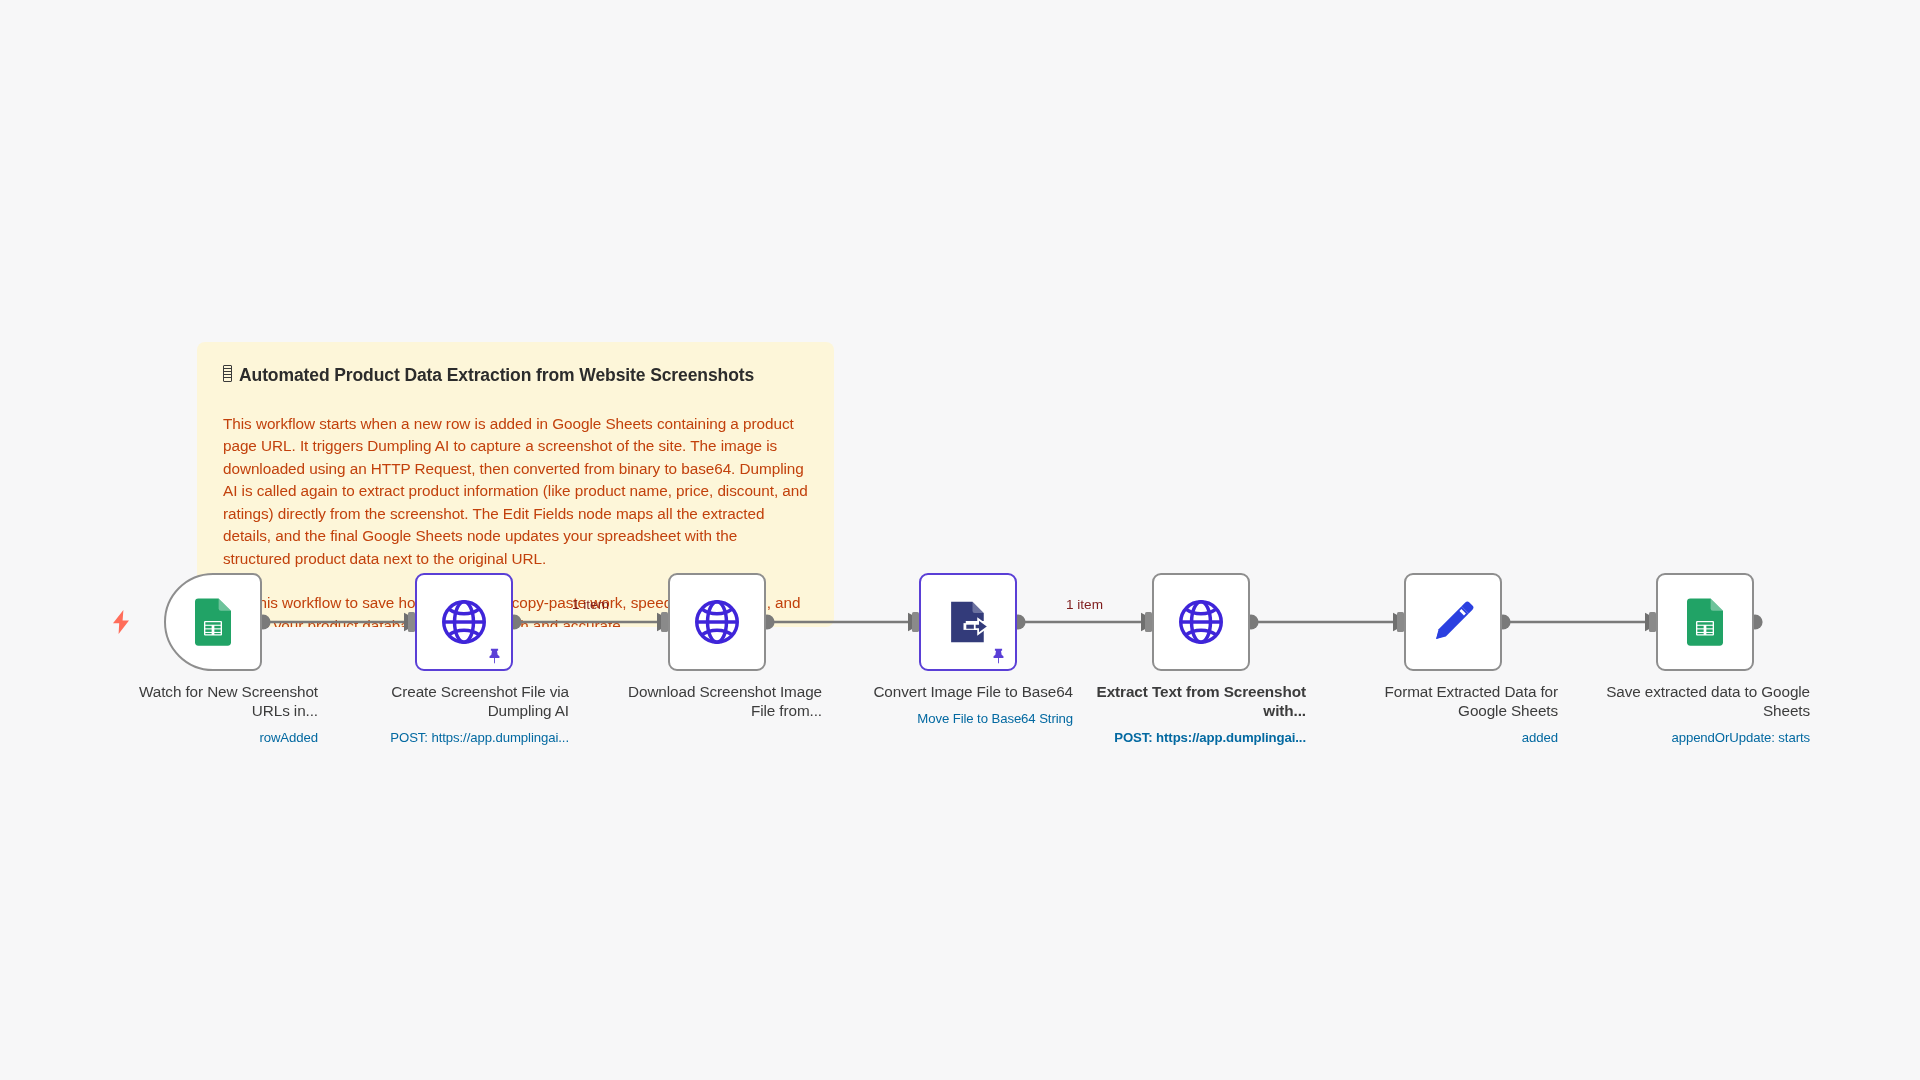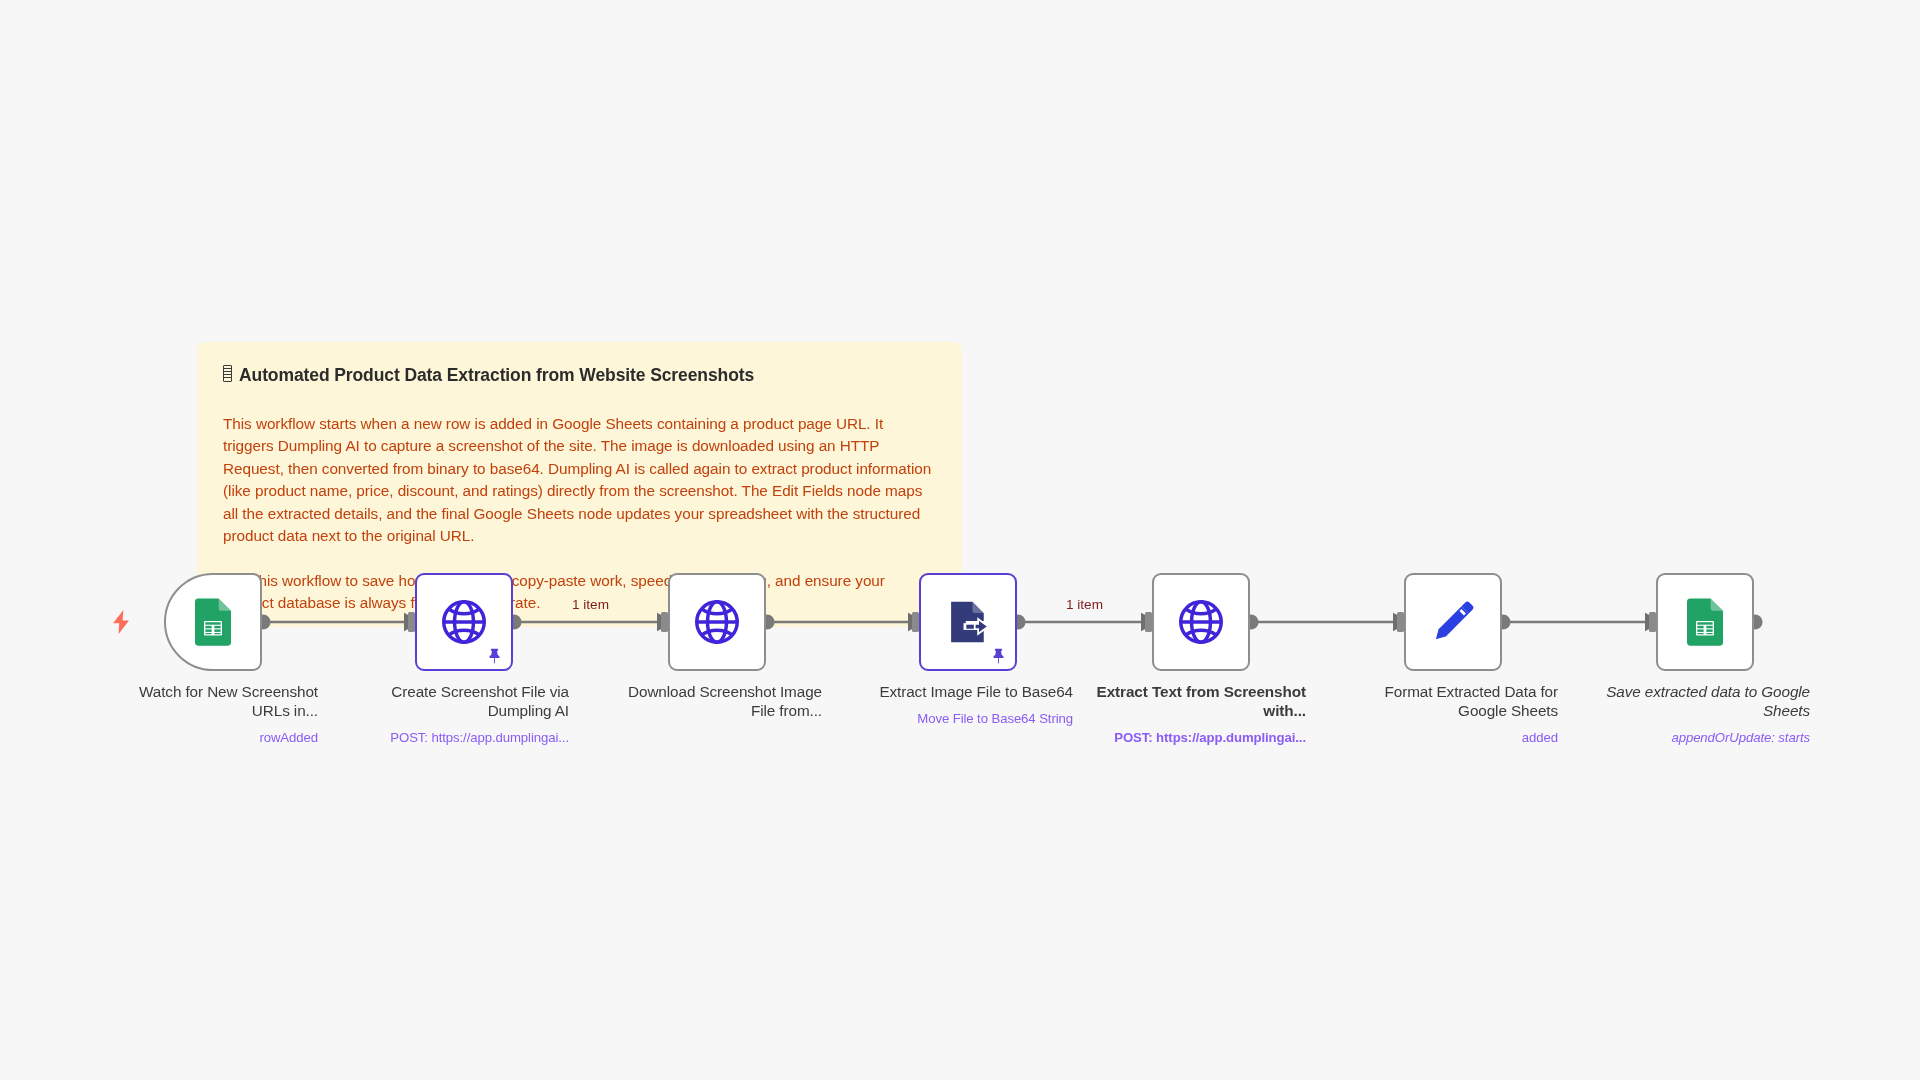--- a/index.html
+++ b/index.html
@@ -18,21 +18,21 @@
     width: 1920px;
     height: 1080px;
     background: #f7f7f8;
   }
 
   
   .sticky-note {
     position: absolute;
     left: 197px;
     top: 342px;
-    width: 765px;
+    width: 637px;
     height: 285px;
     background: #fdf6d9;
     border-radius: 8px;
     padding: 22px 26px 20px 26px;
     overflow: hidden;
   }
   .sticky-title {
     font-size: 17.5px;
     font-weight: bold;
     color: #2c2c2c;
@@ -126,21 +126,21 @@
   }
   .node-title {
     font-size: 15.3px;
     line-height: 1.24;
     color: #3c3c3c;
     letter-spacing: -0.1px;
   }
   .node-subtitle {
     margin-top: 9px;
     font-size: 13.2px;
-    color: #8b5cf6;
+    color: #0369a1;
     letter-spacing: -0.1px;
     white-space: nowrap;
     overflow: hidden;
     text-overflow: ellipsis;
   }
 </style>
 </head>
 <body>
 
 <div id="canvas">
@@ -248,21 +248,21 @@
       <g fill="#333b7a">
         <rect x="22.5" y="26.4" width="14" height="3.6"></rect>
       </g>
       <path d="M33 21.4l9 6.6-9 6.6v-4.3h-3v-4.6h3z" fill="#333b7a" stroke="#ffffff" stroke-width="1.6"></path>
     </svg>
         <svg class="pin-badge" viewBox="0 0 20 22">
     <path d="M5.2 2h9.6v2.6h-1.5l.9 5.3 2.4 2.1v2.2h-6v6.6l-.6 1.2-.6-1.2v-6.6h-6v-2.2l2.4-2.1.9-5.3H5.2z" fill="#5a3fd6"></path>
   </svg>
       </div>
       <div class="node-caption" style="left: 968px; top: 683px;">
-        <div class="node-title">Extract Image File to Base64</div>
+        <div class="node-title">Convert Image File to Base64</div>
         <div class="node-subtitle">Move File to Base64 String</div>
       </div>
       <div class="node" style="left: 1152px; top: 573px;">
         <svg class="node-icon" viewBox="0 0 48 48">
       <g fill="none" stroke="#3f25d9" stroke-width="3.1">
         <circle cx="24" cy="24" r="18"></circle>
         <ellipse cx="24" cy="24" rx="8.4" ry="18"></ellipse>
         <line x1="6" y1="24" x2="42" y2="24"></line>
         <path d="M10.5 12.6c3.6 2.6 8.3 4.1 13.5 4.1s9.9-1.5 13.5-4.1"></path>
         <path d="M10.5 35.4c3.6-2.6 8.3-4.1 13.5-4.1s9.9 1.5 13.5 4.1"></path>
@@ -292,21 +292,21 @@
       <rect x="16" y="23" width="16" height="13" rx="1" fill="#ffffff"></rect>
       <rect x="17.2" y="24.2" width="13.6" height="2.2" fill="#21a366"></rect>
       <rect x="17.2" y="27.4" width="5.6" height="2.2" fill="#21a366"></rect>
       <rect x="25.2" y="27.4" width="5.6" height="2.2" fill="#21a366"></rect>
       <rect x="17.2" y="30.6" width="5.6" height="2.2" fill="#21a366"></rect>
       <rect x="25.2" y="30.6" width="5.6" height="2.2" fill="#21a366"></rect>
       <rect x="17.2" y="33.8" width="5.6" height="1.1" fill="#21a366"></rect>
       <rect x="25.2" y="33.8" width="5.6" height="1.1" fill="#21a366"></rect>
     </svg>
       </div>
-      <div class="node-caption" style="left: 1705px; top: 683px; font-style: italic;">
+      <div class="node-caption" style="left: 1705px; top: 683px;">
         <div class="node-title">Save extracted data to Google Sheets</div>
         <div class="node-subtitle">appendOrUpdate: starts</div>
       </div>
     </div>
 
   <div id="label-layer">
       <div class="wire-label" style="left: 590.5px; top: 604px;">1 item</div>
       <div class="wire-label" style="left: 1084.5px; top: 604px;">1 item</div>
     </div>
 

